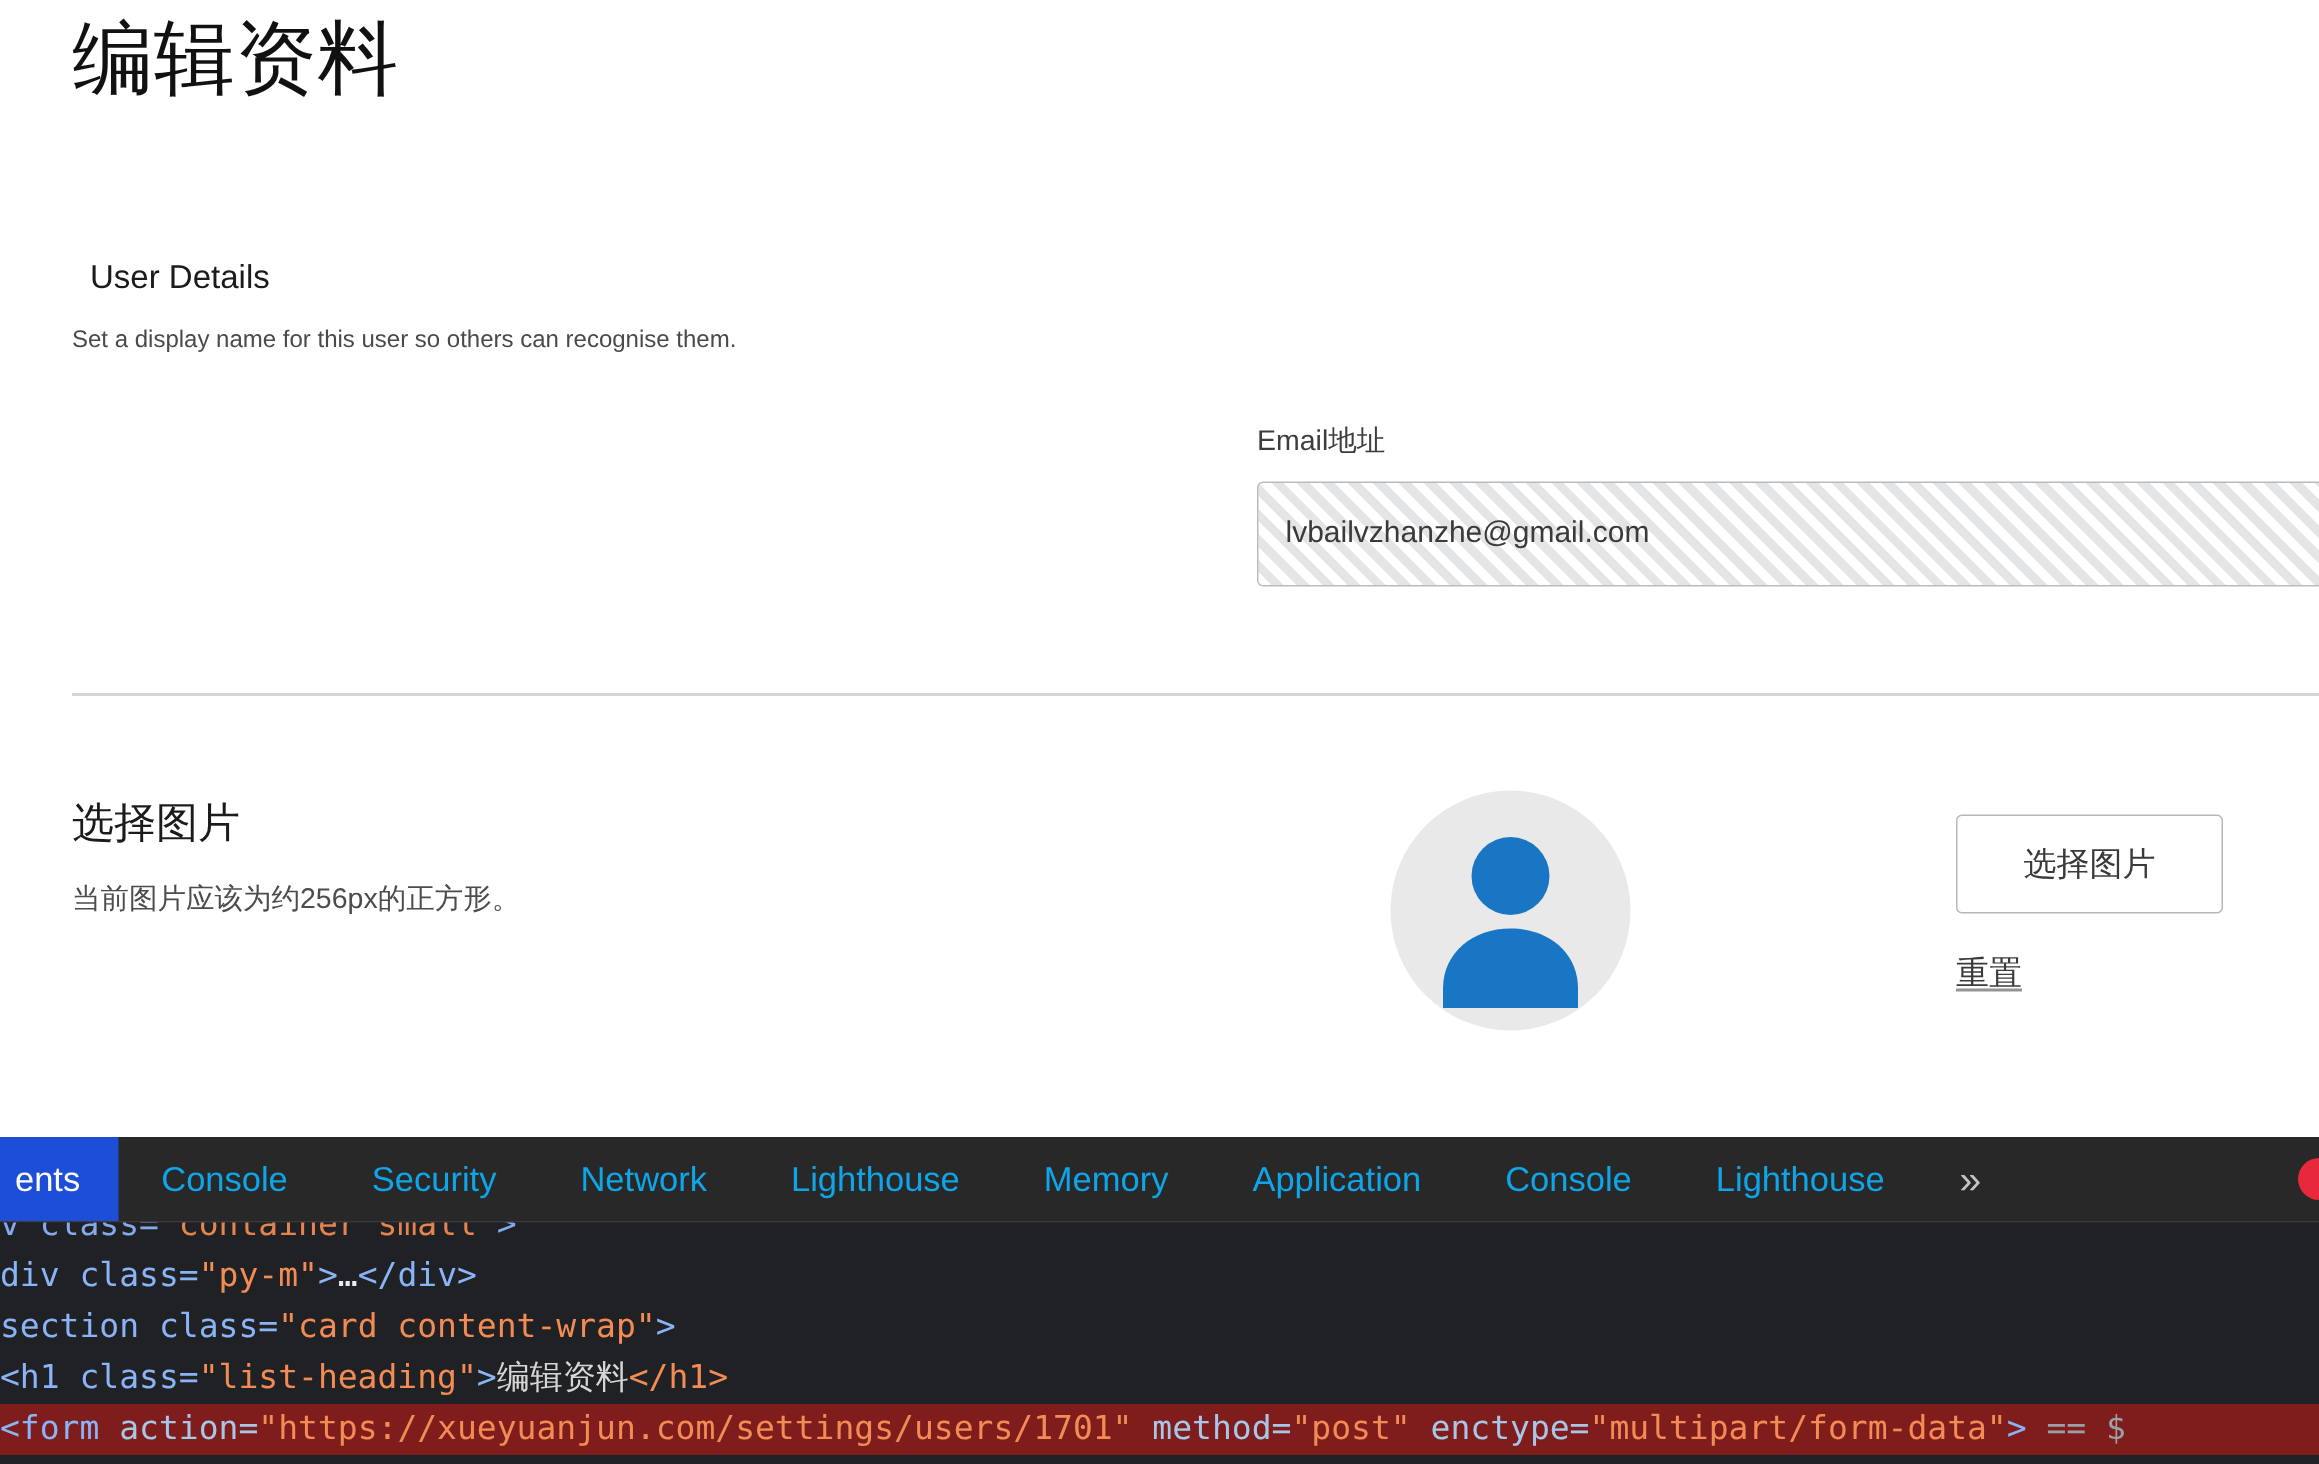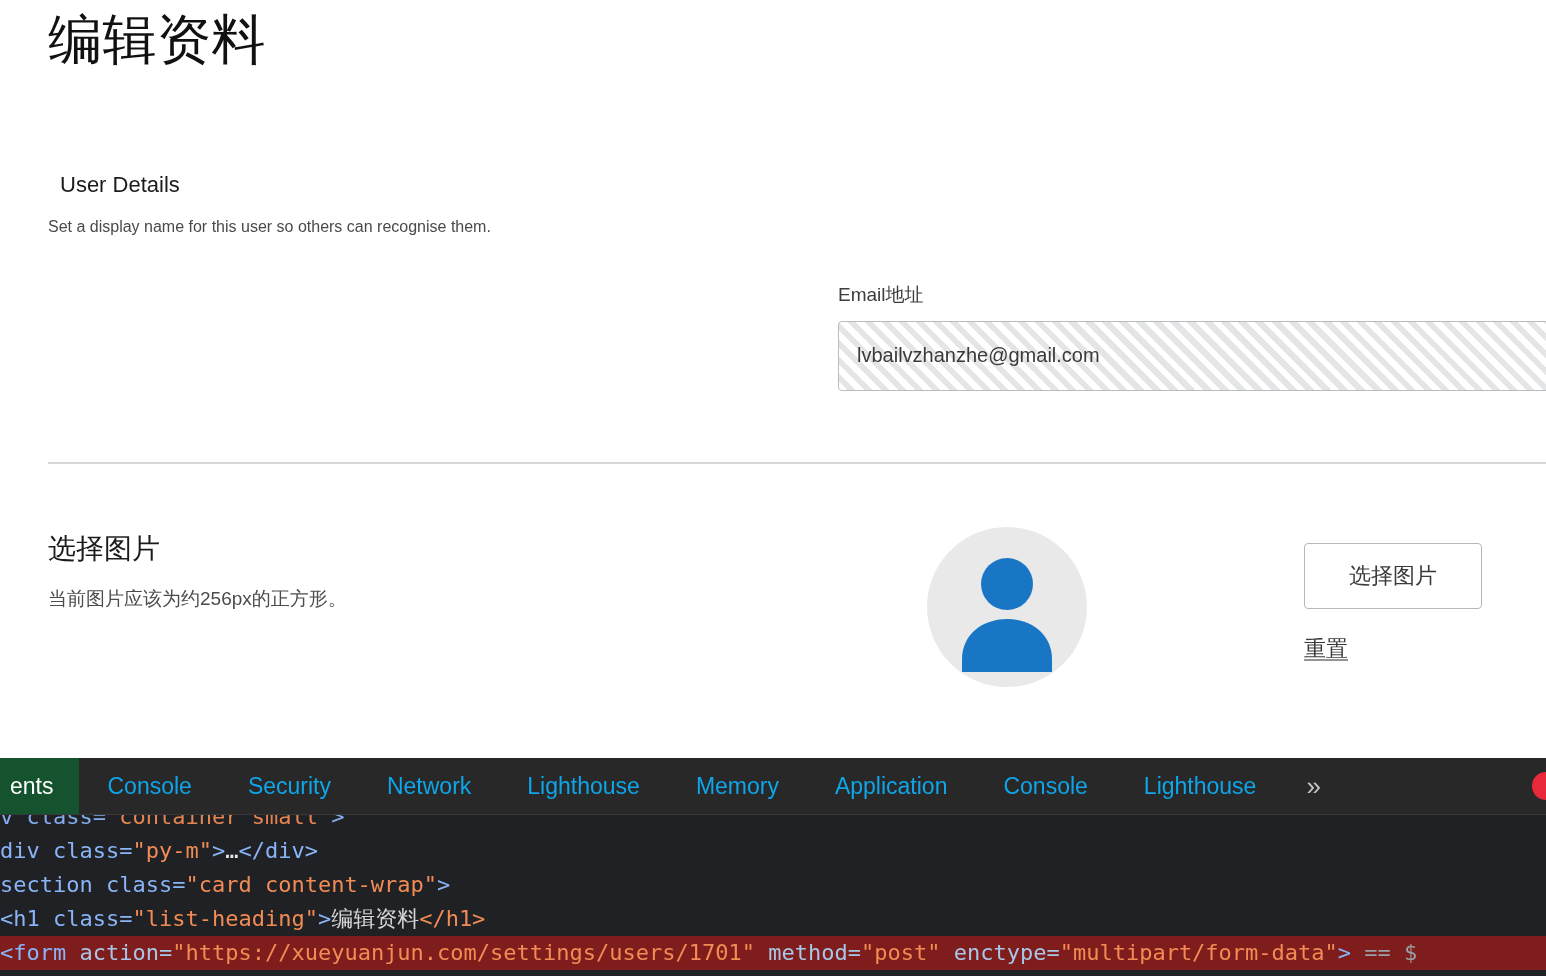--- a/index.html
+++ b/index.html
@@ -199,21 +199,21 @@
     display: flex;
     align-items: center;
     padding: 0 28px;
     font-size: 23px;
     color: #0ea5e9;
     white-space: nowrap;
     cursor: pointer;
     user-select: none;
   }
   .dt-tab--active {
-    background: #14532d;
+    background: #1d4ed8;
     color: #ffffff;
     padding-left: 10px;
     padding-right: 26px;
   }
   .dt-tab--more {
     font-size: 26px;
     color: #c4c4c4;
     padding: 0 22px;
   }
 

